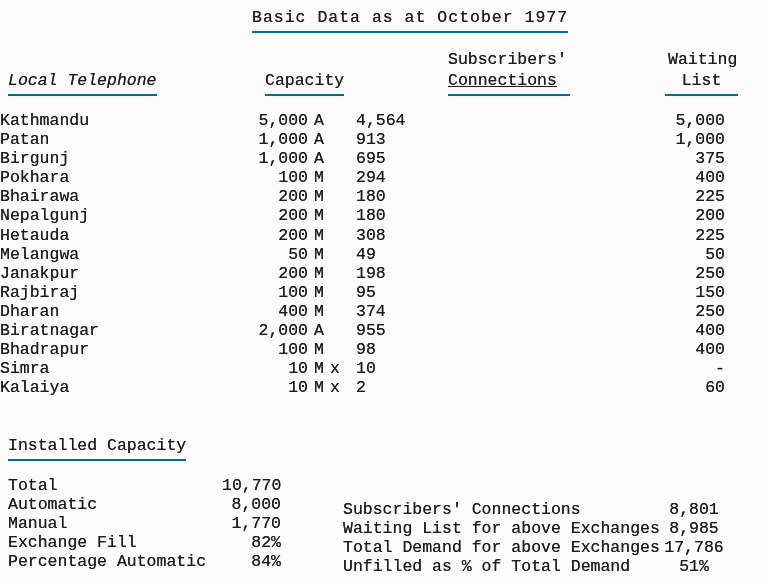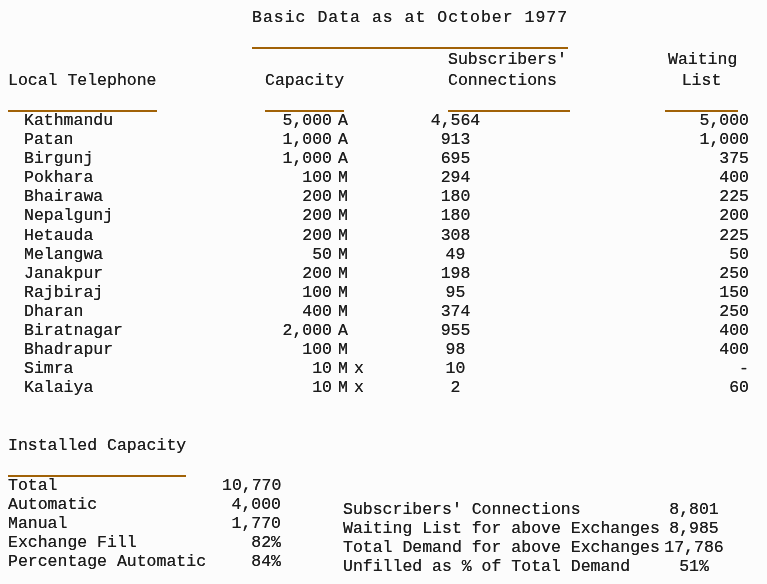--- a/index.html
+++ b/index.html
@@ -4,36 +4,36 @@
 <style>
   html,body{margin:0;padding:0;}
   body{
     width:767px;height:584px;position:relative;overflow:hidden;
     background:#fcfcfc;color:#1c1c1c;
     font-family:"Liberation Mono","DejaVu Sans Mono",monospace;
     font-size:16.5px;line-height:19px;
     text-shadow:0 0 .6px rgba(25,25,25,.85);
   }
   .abs{position:absolute;white-space:nowrap;}
-  .u{border-bottom:2px solid #a16207;padding-bottom:20px;}
+  .u{border-bottom:2px solid #0369a1;padding-bottom:4px;}
   .page-title{left:252px;top:8px;letter-spacing:1px;}
   .hdr-conn1{left:448px;top:50px;}
   .hdr-wait1{left:668px;top:50px;}
-  .hdr-local{left:8px;top:71px;}
+  .hdr-local{left:8px;top:71px;font-style:italic;}
   .hdr-cap{left:265px;top:71px;}
-  .hdr-conn2{left:448px;top:71px;width:122px;}
+  .hdr-conn2{left:448px;top:71px;width:122px;text-decoration:underline;}
   .hdr-wait2{left:665px;top:71px;width:73px;text-align:center;}
   .rows{left:0;top:111px;width:767px;}
   .trow{display:flex;height:19.1px;}
   .trow span{flex:0 0 auto;white-space:nowrap;}
-  .c-name{margin-left:24px;width:222px;}
+  .c-name{margin-left:0;width:222px;}
   .c-cap{width:86px;text-align:right;}
   .c-type{width:22px;padding-left:6px;box-sizing:border-box;}
   .c-note{width:26px;}
-  .c-conn{width:151px;text-align:center;}
+  .c-conn{width:151px;text-align:left;}
   .c-wait{width:218px;text-align:right;}
   .ic-heading{left:8px;top:436px;}
   .ic-left{left:0;top:476px;}
   .ic-right{left:343px;top:500px;}
   .icrow{display:flex;height:19.1px;}
   .icrow span{flex:0 0 auto;white-space:nowrap;}
   .ic-label{margin-left:8px;width:214px;}
   .ic-value{width:59px;text-align:right;}
   .ic-rlabel{width:317px;}
   .ic-rvalue{width:68px;text-align:center;}
@@ -175,21 +175,21 @@
 
 <div class="abs ic-heading u">Installed Capacity</div>
 
 <div class="abs ic-left">
   <div class="icrow">
     <span class="ic-label">Total</span>
       <span class="ic-value">10,770</span>
   </div>
   <div class="icrow">
     <span class="ic-label">Automatic</span>
-      <span class="ic-value">4,000</span>
+      <span class="ic-value">8,000</span>
   </div>
   <div class="icrow">
     <span class="ic-label">Manual</span>
       <span class="ic-value">1,770</span>
   </div>
   <div class="icrow">
     <span class="ic-label">Exchange Fill</span>
       <span class="ic-value">82%</span>
   </div>
   <div class="icrow">

